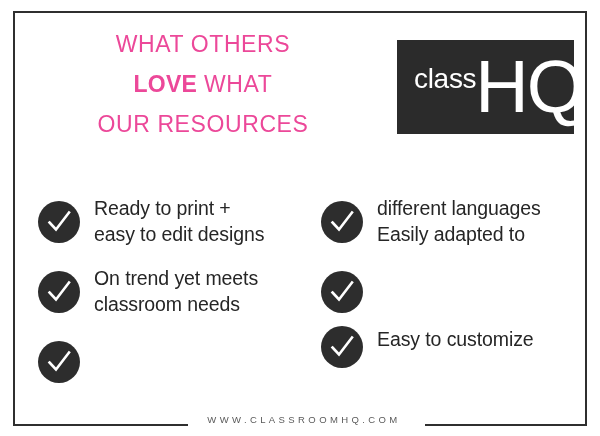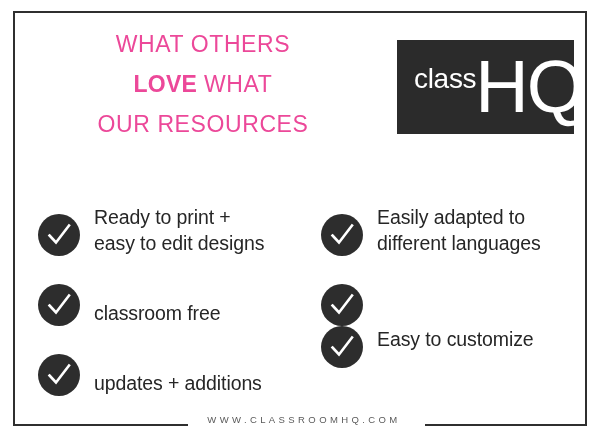--- a/index.html
+++ b/index.html
@@ -95,21 +95,21 @@
   
   .col {
     position: absolute;
     top: 186px;
   }
   .col-left  { left: 38px;  width: 262px; }
   .col-right { left: 321px; width: 262px; }
 
   .check-item {
     display: flex;
-    align-items: flex-end;
+    align-items: center;
     height: 70px;
   }
   .check-item.single { align-items: flex-start; }
 
   .check-circle {
     flex: 0 0 auto;
     width: 42px;
     height: 42px;
     border-radius: 50%;
     background: #2d2d2d;
@@ -189,48 +189,48 @@
       </span>
     </div>
 
     <div class="check-item">
       <span class="check-circle">
         <svg viewBox="0 0 42 42">
             <path d="M11.5 21.5 L18 28.5 L31 11.5" fill="none" stroke="#ffffff" stroke-width="2.6" stroke-linecap="square"></path>
           </svg>
       </span>
       <span class="check-text">
-        <span class="tline">classroom free</span>
-      </span>
-    </div>
-
-    <div class="check-item">
-      <span class="check-circle">
-        <svg viewBox="0 0 42 42">
-            <path d="M11.5 21.5 L18 28.5 L31 11.5" fill="none" stroke="#ffffff" stroke-width="2.6" stroke-linecap="square"></path>
-          </svg>
-      </span>
-      <span class="check-text">
-        <span class="tline">updates + additions</span>
+        <span class="tline">On trend yet meets</span>
+        <span class="tline">classroom needs</span>
+      </span>
+    </div>
+
+    <div class="check-item">
+      <span class="check-circle">
+        <svg viewBox="0 0 42 42">
+            <path d="M11.5 21.5 L18 28.5 L31 11.5" fill="none" stroke="#ffffff" stroke-width="2.6" stroke-linecap="square"></path>
+          </svg>
+      </span>
+      <span class="check-text">
       </span>
     </div>
 
   </div>
 
   <div class="col col-right">
 
     <div class="check-item">
       <span class="check-circle">
         <svg viewBox="0 0 42 42">
             <path d="M11.5 21.5 L18 28.5 L31 11.5" fill="none" stroke="#ffffff" stroke-width="2.6" stroke-linecap="square"></path>
           </svg>
       </span>
       <span class="check-text">
+        <span class="tline">different languages</span>
         <span class="tline">Easily adapted to</span>
-        <span class="tline">different languages</span>
       </span>
     </div>
 
     <div class="check-item">
       <span class="check-circle">
         <svg viewBox="0 0 42 42">
             <path d="M11.5 21.5 L18 28.5 L31 11.5" fill="none" stroke="#ffffff" stroke-width="2.6" stroke-linecap="square"></path>
           </svg>
       </span>
     </div>

